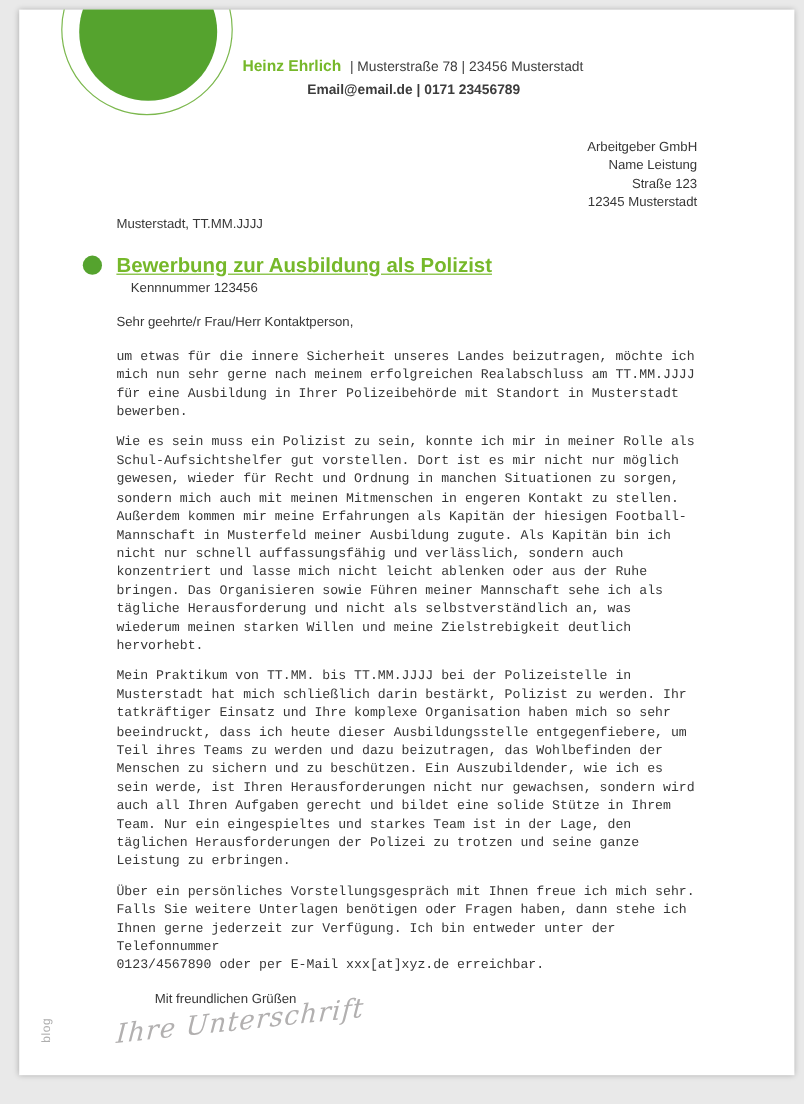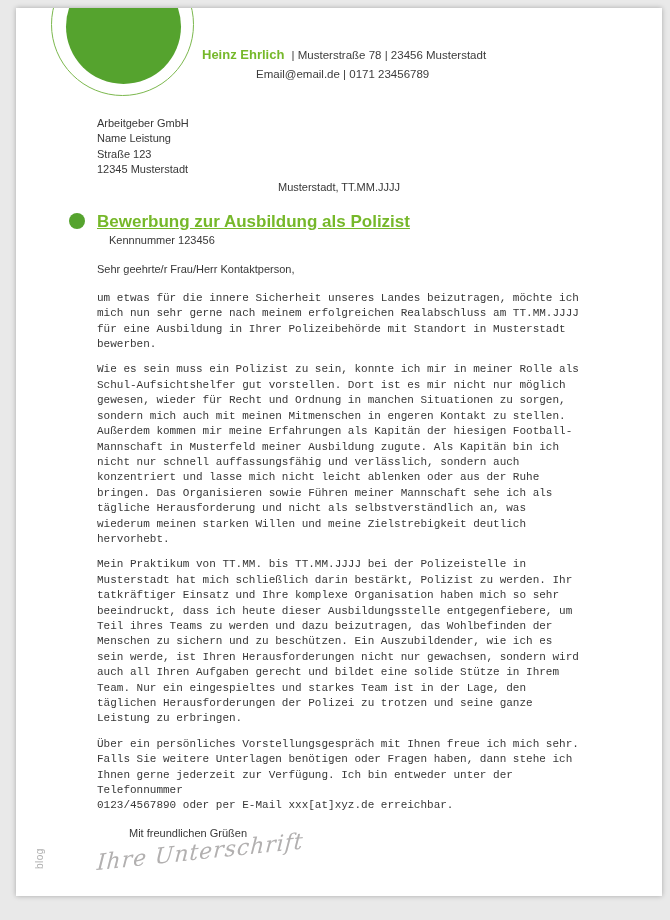--- a/index.html
+++ b/index.html
@@ -33,29 +33,29 @@
   
   .header-text{
     position:absolute;left:186px;top:38px;
     font-size:11.5px;color:#3c3c3c;line-height:17px;
   }
   .sender-name{
     color:#76b82a;font-weight:bold;font-size:13px;
     margin-right:4px;
   }
   .sender-contact{
-    display:block;margin-left:54px;margin-top:2px;
+    display:block;margin-left:54px;margin-top:2px;font-weight:bold;
   }
   
   .body-area{
     position:absolute;left:81px;top:108px;width:484px;
     font-size:11px;line-height:15.4px;color:#373737;
   }
-  .recipient span{display:block;}
-  .date-row{text-align:center;margin-top:2px;}
+  .recipient span{display:block;text-align:right;}
+  .date-row{text-align:left;margin-top:2px;}
   .subject{position:relative;margin-top:16px;}
   .subject-bullet{
     position:absolute;left:-28px;top:2px;
     width:16px;height:16px;border-radius:50%;
     background:#55a32e;
   }
   .subject-title{
     margin:0;font-size:17px;font-weight:bold;color:#76b82a;
     line-height:21px;
     text-decoration:underline;

